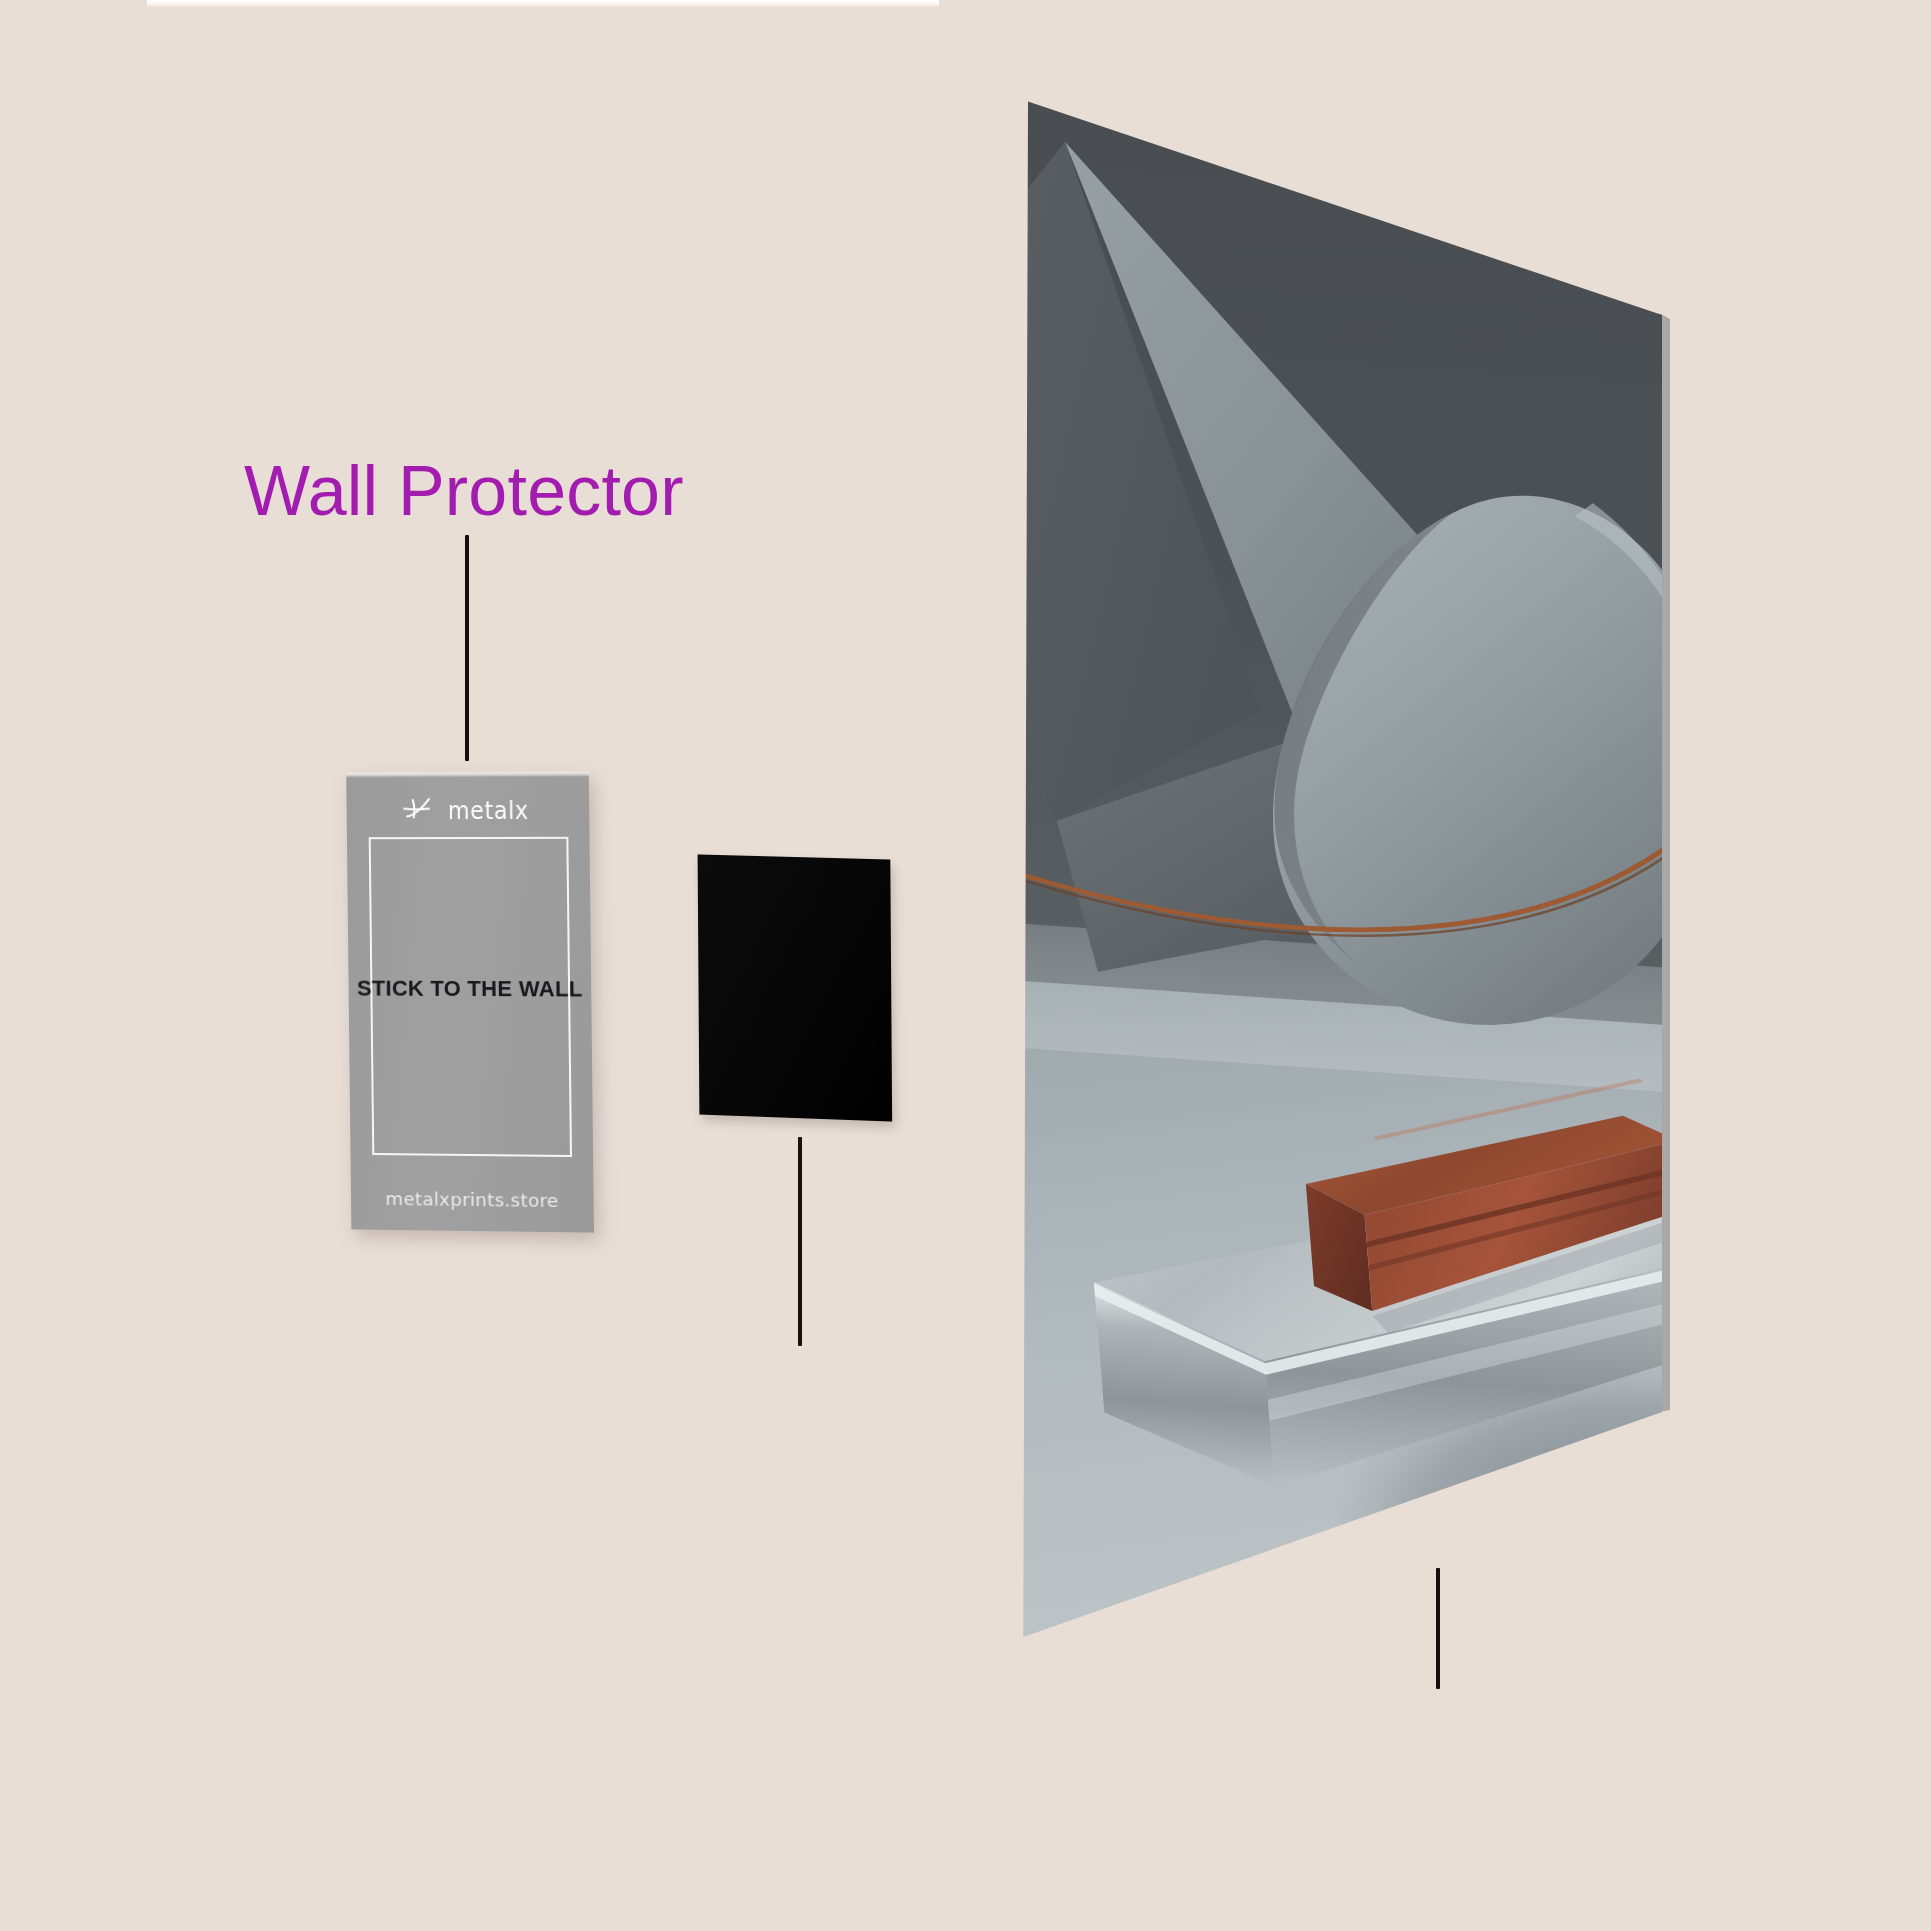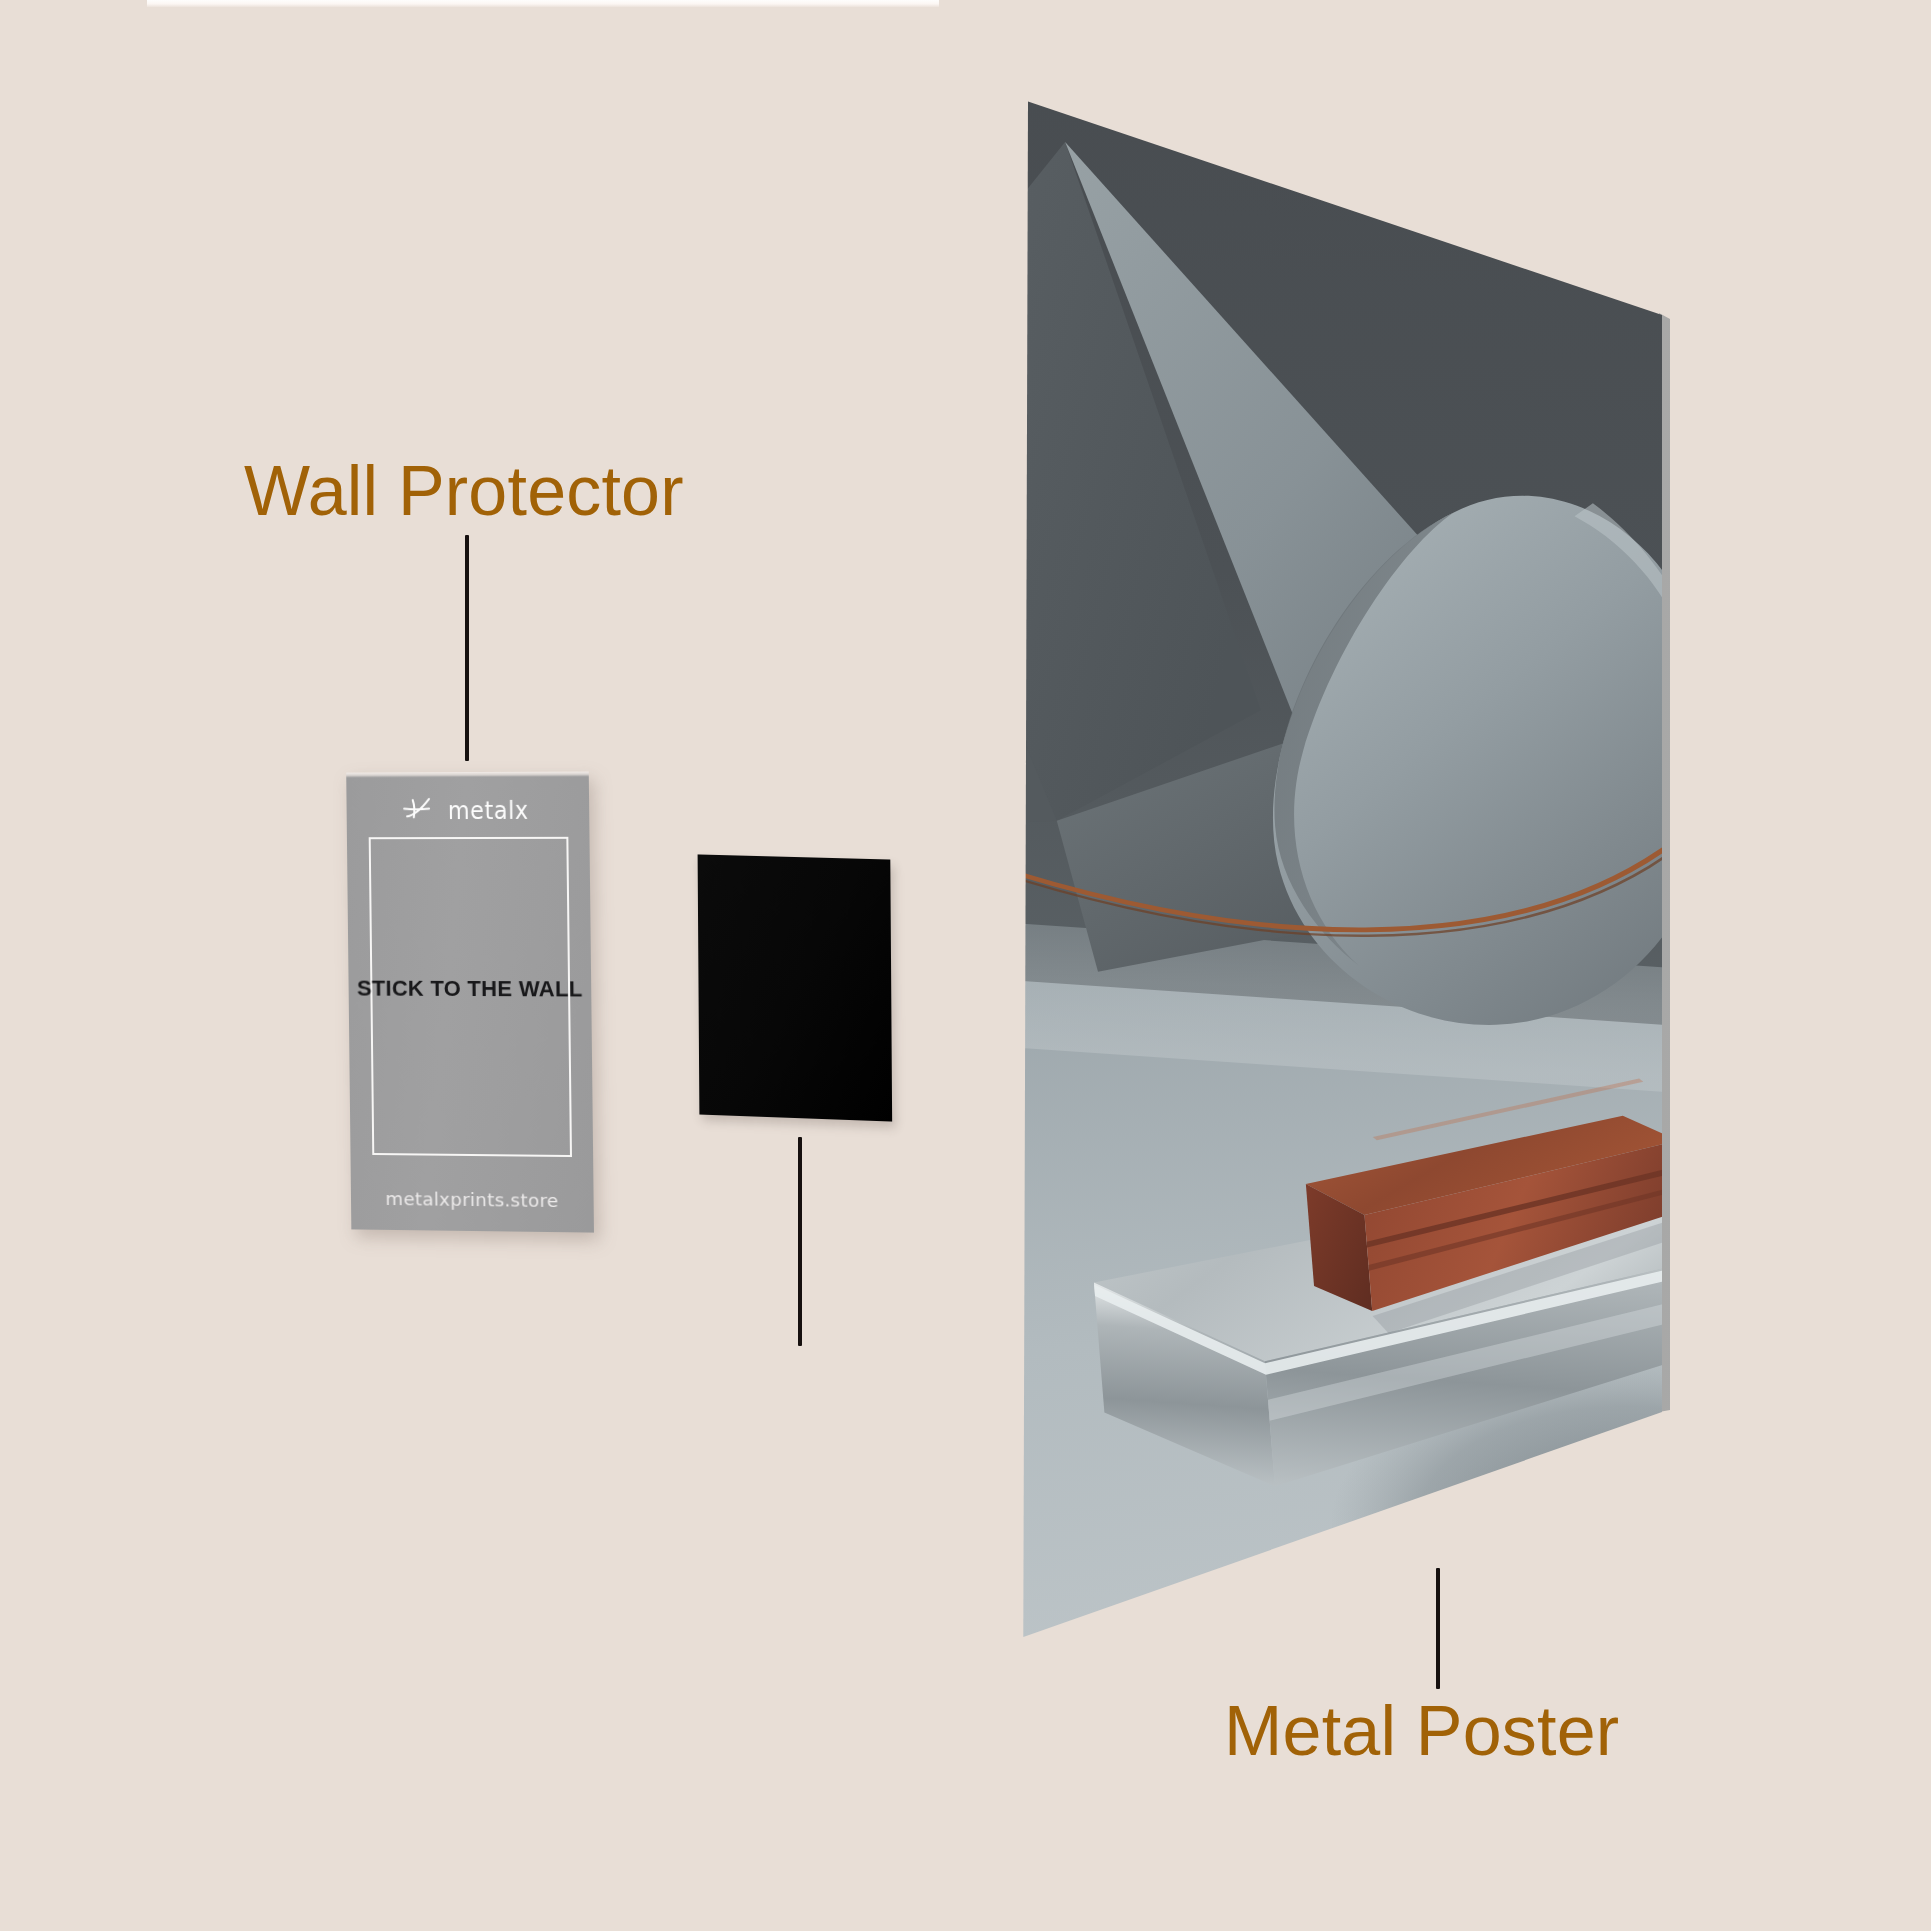--- a/index.html
+++ b/index.html
@@ -15,21 +15,21 @@
   
   .top-band{
     position:absolute;left:147px;top:0px;width:792px;height:6.8px;
     background:linear-gradient(to bottom,#ffffff 0%,#fdf8f5 55%,#ece3dc 100%);
     opacity:.95;
   }
 
   
   .callout{
     position:absolute;
-    color:#a16207;
+    color:#a21caf;
     font-weight:400;
     letter-spacing:0.2px;
     white-space:pre;
     line-height:1.06;
   }
   #label-wall-protector{left:244px;top:454px;font-size:70px;}
   #label-strong-magnet{left:687px;top:1363px;font-size:70px;text-align:center;width:261px;}
   #label-metal-poster{left:1224px;top:1694px;font-size:70px;}
 
   .leader{position:absolute;background:#16100f;width:3.9px;border-radius:1px;}
@@ -281,17 +281,16 @@
     <div id="wp-url" data-name="wall-protector-store-url">metalxprints.store</div>
   </div>
 
   <div id="magnet" data-name="strong-magnet-product"></div>
 
   <div class="callout" id="label-wall-protector" data-name="callout-label-wall-protector">Wall Protector</div>
   <div class="leader" id="leader-wall-protector" data-name="leader-line-wall-protector"></div>
 
   <div class="leader" id="leader-strong-magnet" data-name="leader-line-strong-magnet"></div>
 
-  <div class="callout" id="label-metal-poster" data-name="callout-label-metal-poster">Metal Poster</div>
   <div class="leader" id="leader-metal-poster" data-name="leader-line-metal-poster"></div>
 
 </div>
 
 
 </body></html>

